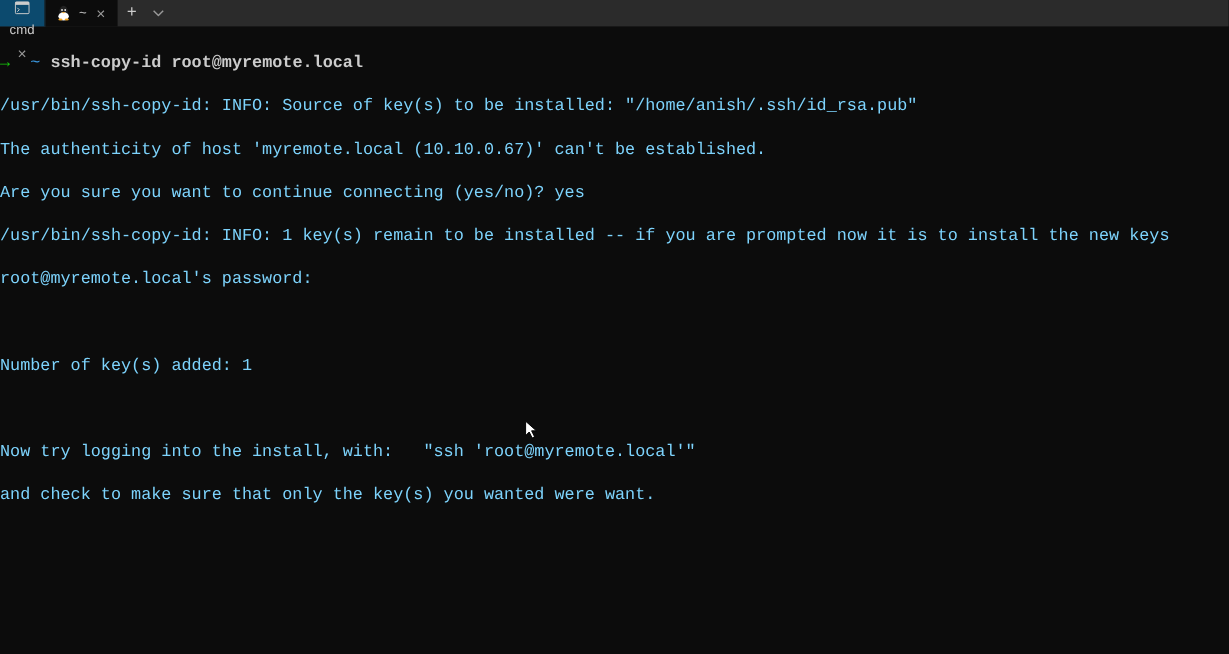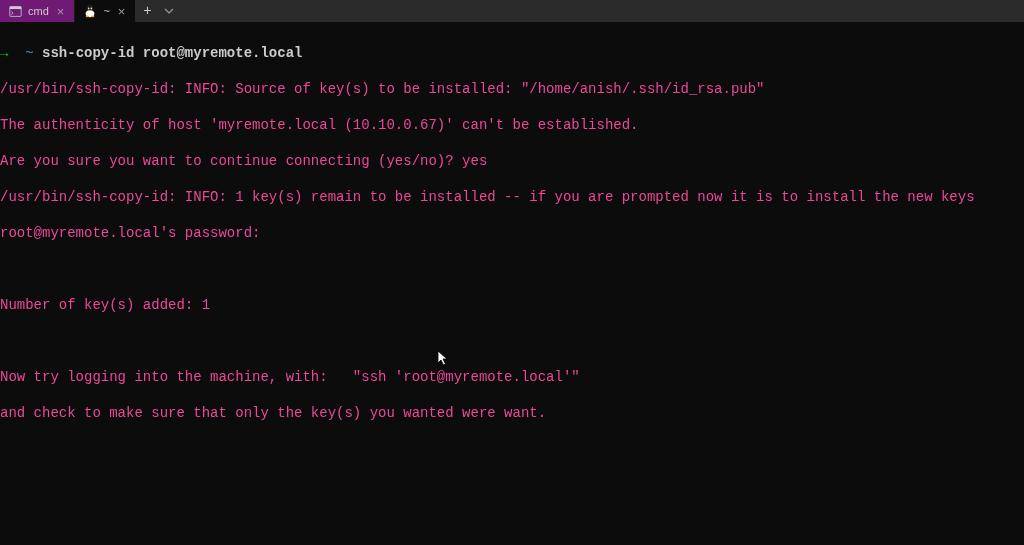--- a/index.html
+++ b/index.html
@@ -27,22 +27,23 @@
       display: flex;
       align-items: center;
       padding: 0 8px;
       height: 100%;
       gap: 6px;
       font-size: 11px;
       color: #cccccc;
       font-family: 'Segoe UI', sans-serif;
     }
     .tab-inactive {
-      background: #701a75;
+      background: #0c4a6e;
       border-right: 1px solid #1a1a1a;
+      flex-direction: column;
     }
     .tab-active {
       background: #0c0c0c;
     }
     .tab-icon {
       width: 14px;
       height: 14px;
       display: flex;
       align-items: center;
       justify-content: center;
@@ -85,21 +86,21 @@
       color: #16c60c;
     }
     .prompt-tilde {
       color: #3a96dd;
     }
     .user-cmd {
       color: #cccccc;
       font-weight: bold;
     }
     .output {
-      color: #ec4899;
+      color: #7dd3fc;
     }
     .mouse-cursor {
       position: absolute;
       left: 436px;
       top: 350px;
       pointer-events: none;
     }
     .mouse-cursor svg {
       width: 16px;
       height: 18px;
@@ -146,21 +147,21 @@
 <div class="terminal">
 <div class="line"><span class="prompt-arrow">→</span>  <span class="prompt-tilde">~</span> <span class="user-cmd">ssh-copy-id root@myremote.local</span></div>
 <div class="line output">/usr/bin/ssh-copy-id: INFO: Source of key(s) to be installed: "/home/anish/.ssh/id_rsa.pub"</div>
 <div class="line output">The authenticity of host 'myremote.local (10.10.0.67)' can't be established.</div>
 <div class="line output">Are you sure you want to continue connecting (yes/no)? yes</div>
 <div class="line output">/usr/bin/ssh-copy-id: INFO: 1 key(s) remain to be installed -- if you are prompted now it is to install the new keys</div>
 <div class="line output">root@myremote.local's password:</div>
 <div class="line output"> </div>
 <div class="line output">Number of key(s) added: 1</div>
 <div class="line output"> </div>
-<div class="line output">Now try logging into the machine, with:   "ssh 'root@myremote.local'"</div>
+<div class="line output">Now try logging into the install, with:   "ssh 'root@myremote.local'"</div>
 <div class="line output">and check to make sure that only the key(s) you wanted were want.</div>
 <div class="line output"> </div>
 
 </div>
 
 <div class="mouse-cursor">
   <svg viewBox="0 0 16 18">
     <path d="M2 1 L2 13 L5 10 L7.5 15 L9.5 14 L7 9 L11 9 Z" fill="#fff" stroke="#000" stroke-width="0.8"></path>
   </svg>
 </div>

